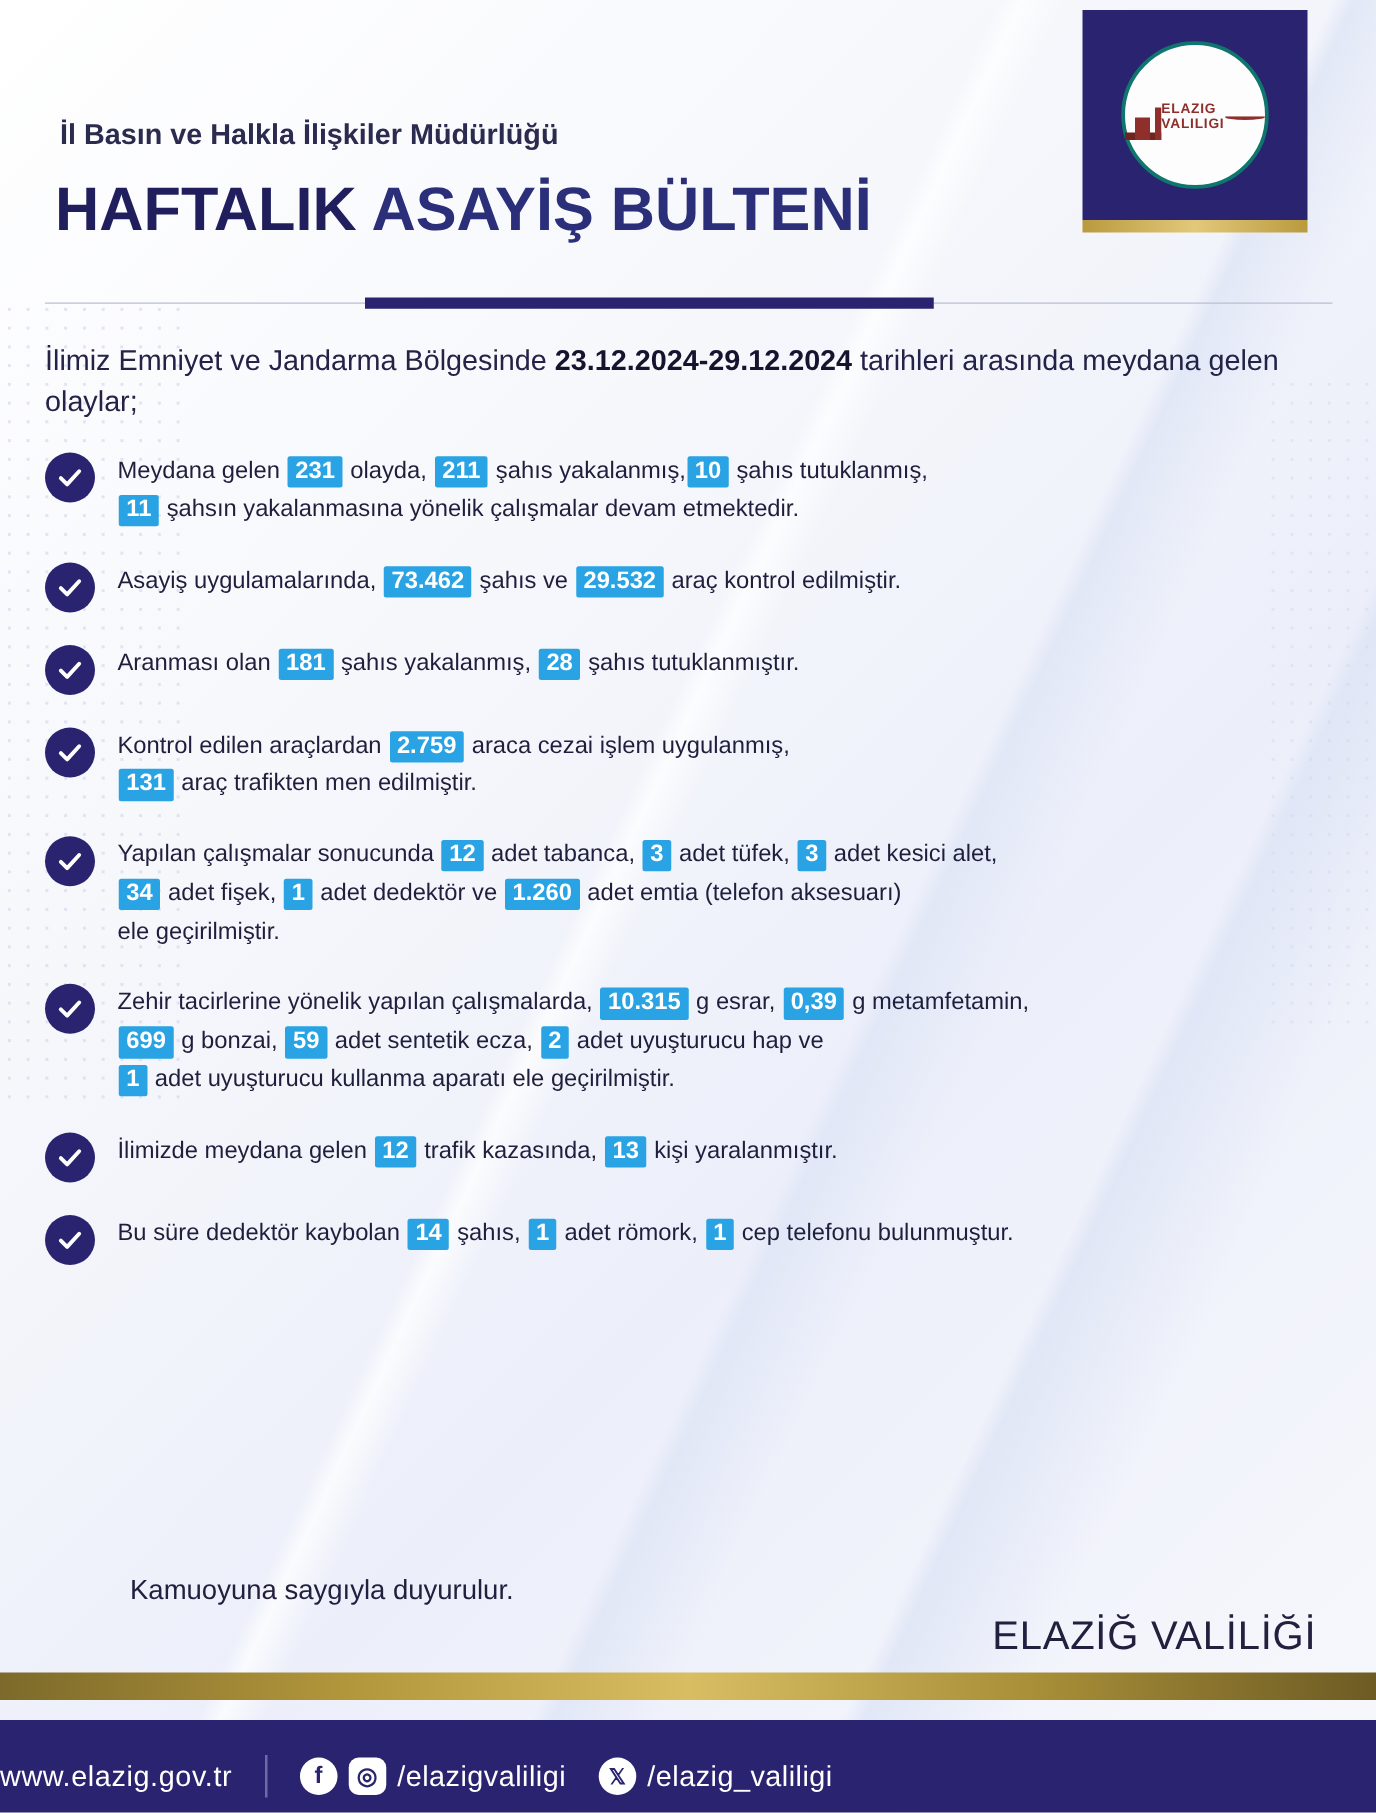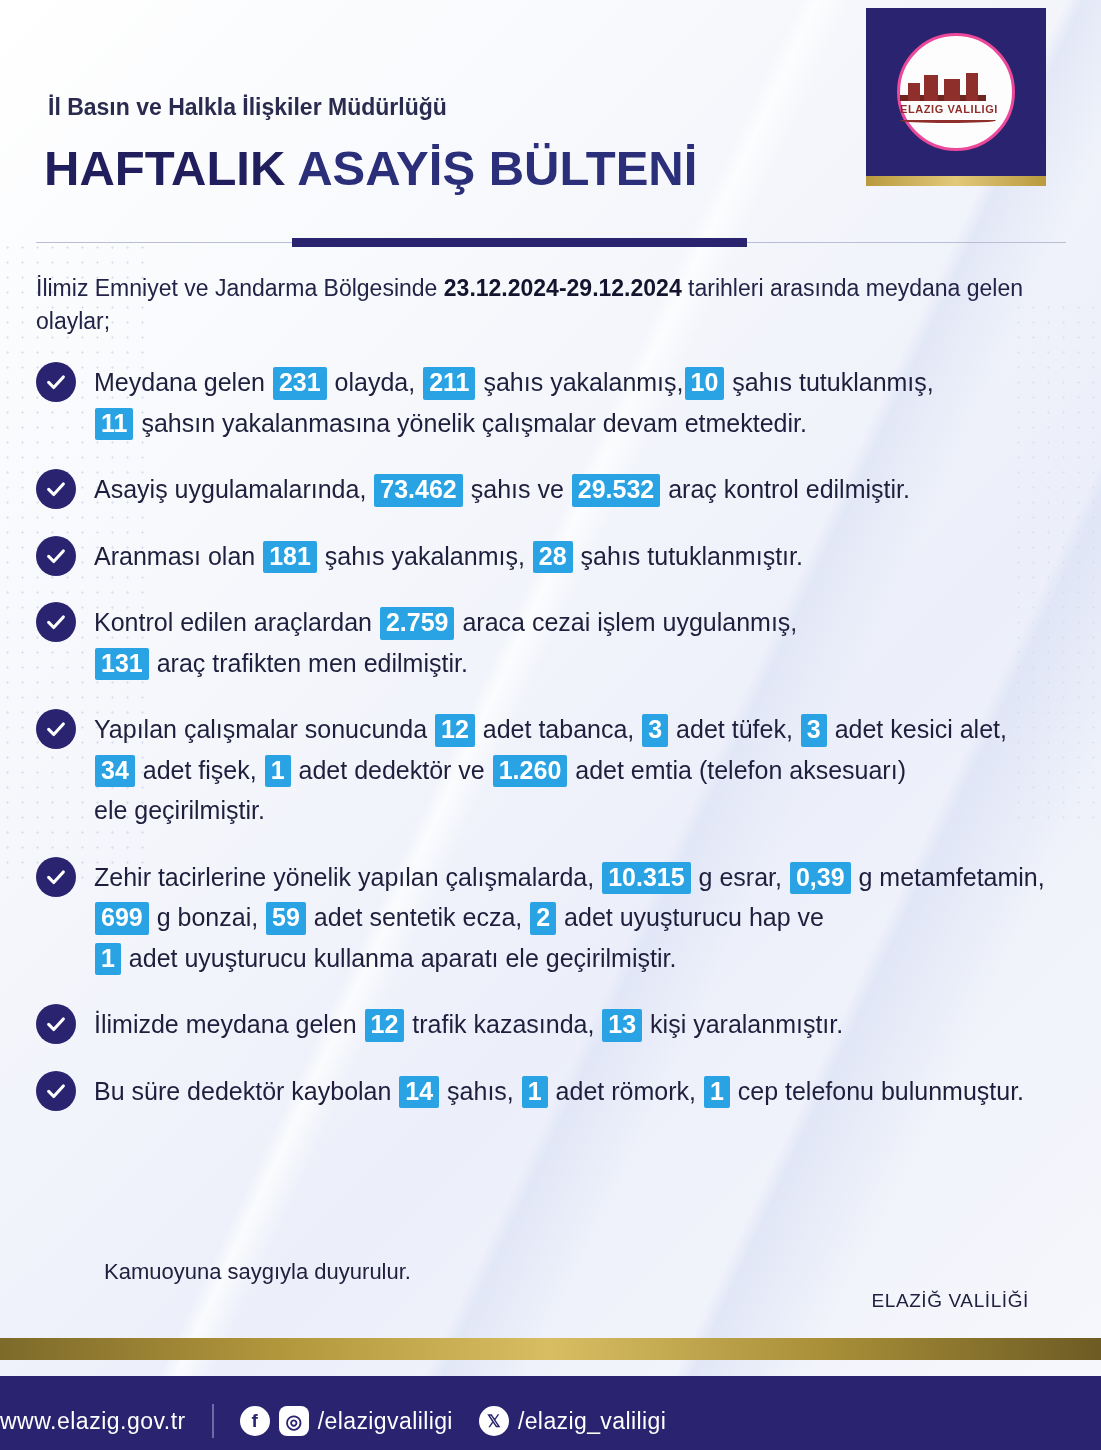--- a/index.html
+++ b/index.html
@@ -63,22 +63,22 @@
     position:absolute; left:866px; top:8px; width:180px; height:168px;
     background:#2a2470;
   }
   .logo-gold {
     position:absolute; left:866px; top:176px; width:180px; height:10px;
     background:linear-gradient(90deg,#b99a3e,#e2c87a,#b99a3e);
   }
   .logo-circle {
     position:absolute; left:50%; top:50%; transform:translate(-50%,-50%);
     width:118px; height:118px; border-radius:50%;
-    background:#fdfdfd; border:3px solid #ec4899;
-    display:flex; flex-direction:column; align-items:flex-start; justify-content:center;
+    background:#fdfdfd; border:3px solid #0f766e;
+    display:flex; align-items:center; justify-content:center;
   }
   .logo-emblem {
     width:86px; height:40px;
     background:
       linear-gradient(#8e2f2b,#8e2f2b) left 8px top 22px/12px 18px no-repeat,
       linear-gradient(#8e2f2b,#8e2f2b) left 24px top 14px/14px 26px no-repeat,
       linear-gradient(#8e2f2b,#8e2f2b) left 44px top 18px/16px 22px no-repeat,
       linear-gradient(#8e2f2b,#8e2f2b) left 66px top 12px/12px 28px no-repeat,
       linear-gradient(#6f2420,#6f2420) left 0 top 34px/86px 8px no-repeat;
     position:relative;
@@ -107,35 +107,35 @@
   
   .list { position:absolute; left:36px; top:360px; width:1045px; }
   .item { position:relative; display:flex; align-items:flex-start; margin-bottom:24px; }
   .check {
     flex:0 0 auto; width:40px; height:40px; border-radius:50%;
     background:#2a2470; margin-right:18px; margin-top:2px;
     display:flex; align-items:center; justify-content:center;
   }
   .check svg { width:22px; height:22px; }
   .txt {
-    font-size:25px; line-height:1.62; color:#1f1f3d; padding-top:2px;
+    font-size:19px; line-height:1.62; color:#1f1f3d; padding-top:2px;
   }
   .hl {
     background:#29a3e3; color:#ffffff; font-weight:bold;
     padding:1px 6px 2px 6px; border-radius:2px; display:inline-block;
     line-height:1.18; margin:0 1px;
   }
 
   .closing {
     position:absolute; left:104px; top:1259px;
     font-size:22px; color:#21213f;
   }
   .signature {
-    position:absolute; right:72px; top:1290px;
-    font-size:19px; color:#21213f; letter-spacing:.6px;
+    position:absolute; right:48px; top:1290px;
+    font-size:32px; color:#21213f; letter-spacing:.6px;
   }
 
   
   .footer { position:absolute; left:0; top:1338px; width:1101px; height:112px; }
   .footer-gold {
     position:absolute; left:0; top:0; width:1101px; height:22px;
     background:linear-gradient(90deg,#7d6a2a 0%, #b2963c 25%, #d8bd63 50%, #a88f38 75%, #6d5b24 100%);
   }
   .footer-blue {
     position:absolute; left:0; top:38px; width:1101px; height:90px;

